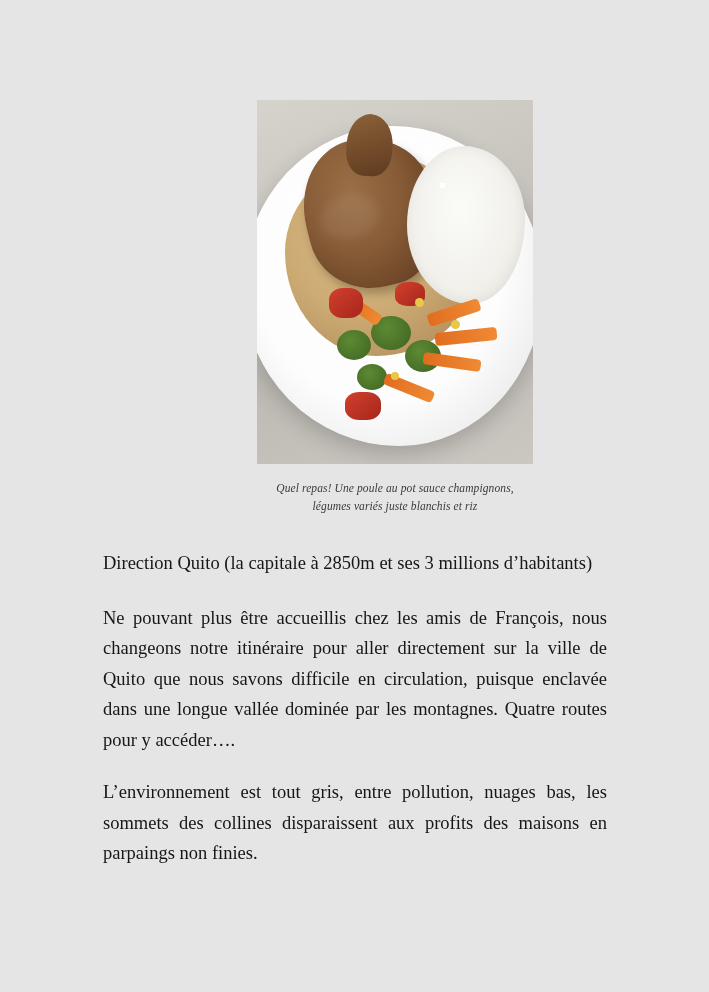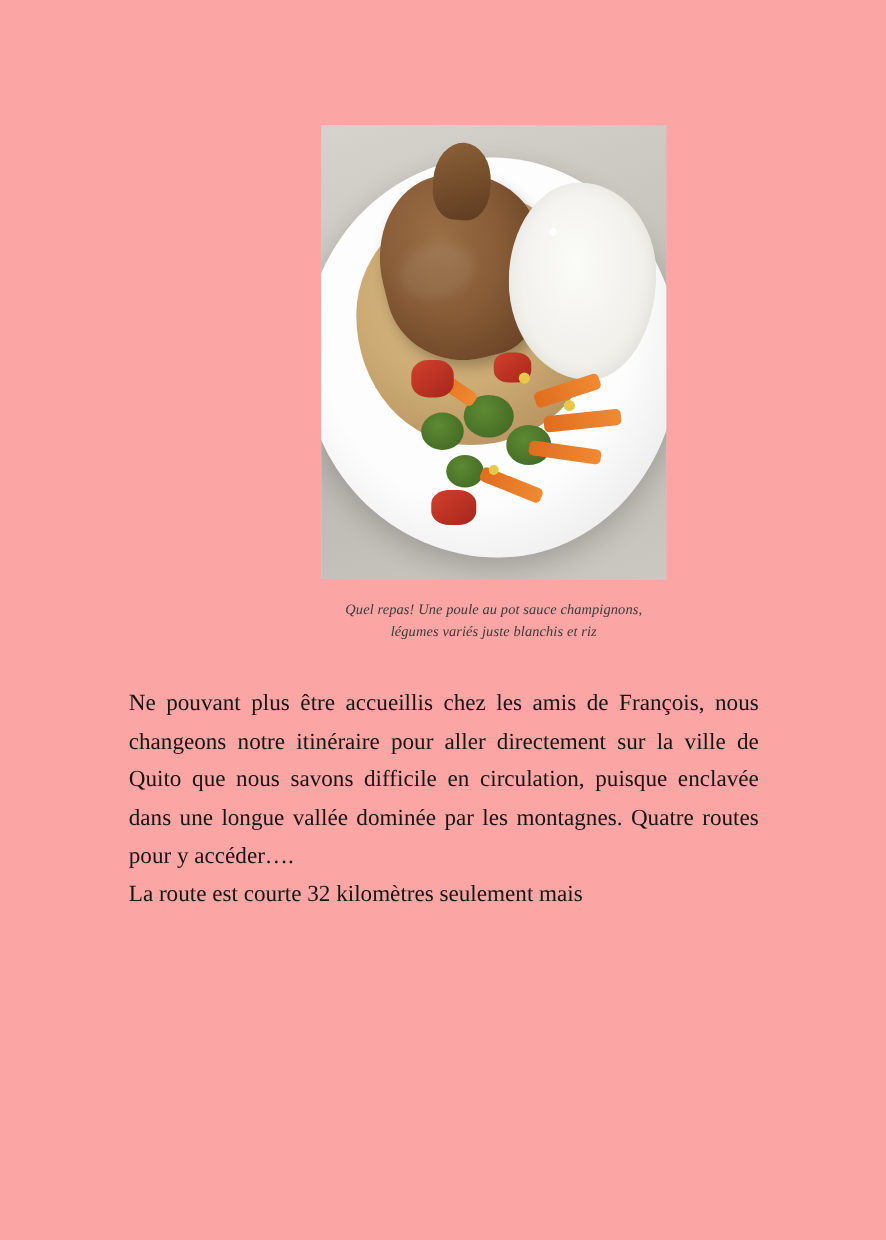--- a/index.html
+++ b/index.html
@@ -11,21 +11,21 @@
     width: 709px;
     height: 992px;
     position: relative;
     font-family: "Liberation Serif", serif;
     color: #1a1a1a;
     overflow: hidden;
   }
   .page {
     position: absolute;
     inset: 0;
-    background: #fca5a5;
+    background: #e5e5e5;
     padding-left: 40px;
   }
   
   .figure {
     position: absolute;
     left: 217px;
     top: 84px;
     width: 276px;
   }
   .photo {
@@ -213,17 +213,18 @@
         <i class="v-tom" style="left:14px;  top:96px; width:36px; height:28px;"></i>
         <i class="v-corn" style="left:84px; top:2px;  width:9px; height:9px;"></i>
         <i class="v-corn" style="left:120px;top:24px; width:9px; height:9px;"></i>
         <i class="v-corn" style="left:60px; top:76px; width:8px; height:8px;"></i>
       </div>
     </div>
     <figcaption class="caption">Quel repas! Une poule au pot sauce champignons, légumes variés juste blanchis et riz</figcaption>
   </figure>
 
   <div class="content">
+    <p class="heading">Direction Quito (la capitale à 2850m et ses 3 millions d’habitants)</p>
     <p class="body-just">Ne pouvant plus être accueillis chez les amis de François, nous changeons notre itinéraire pour aller directement sur la ville de Quito que nous savons difficile en circulation, puisque enclavée dans une longue vallée dominée par les montagnes. Quatre routes pour y accéder….</p>
-    <p class="body-just">La route est courte 32 kilomètres seulement mais</p>
+    <p class="body-just spacer-para">L’environnement est tout gris, entre pollution, nuages bas, les sommets des collines disparaissent aux profits des maisons en parpaings non finies.</p>
   </div>
 
 </div>
 
 </body></html>

